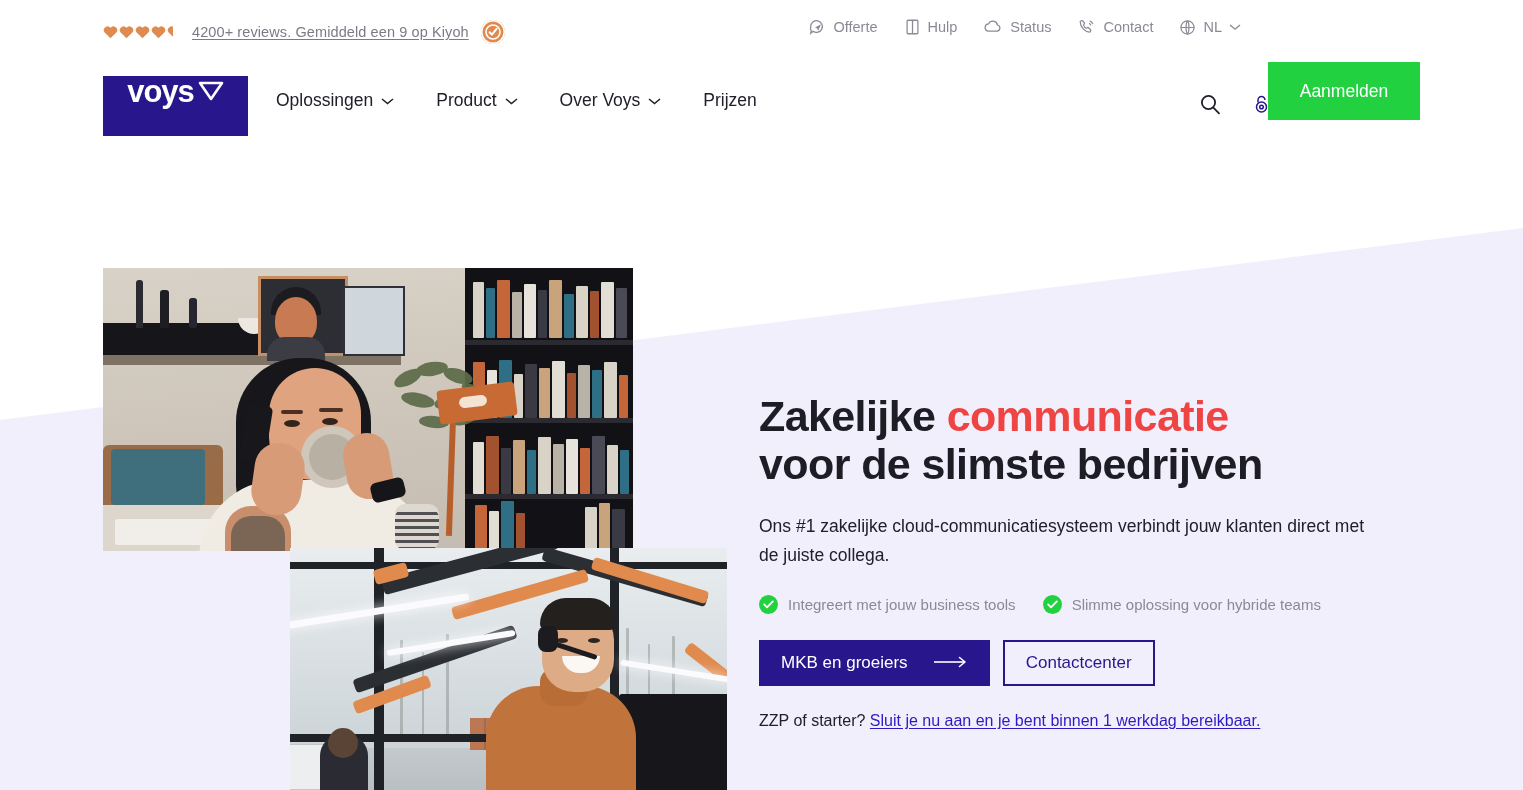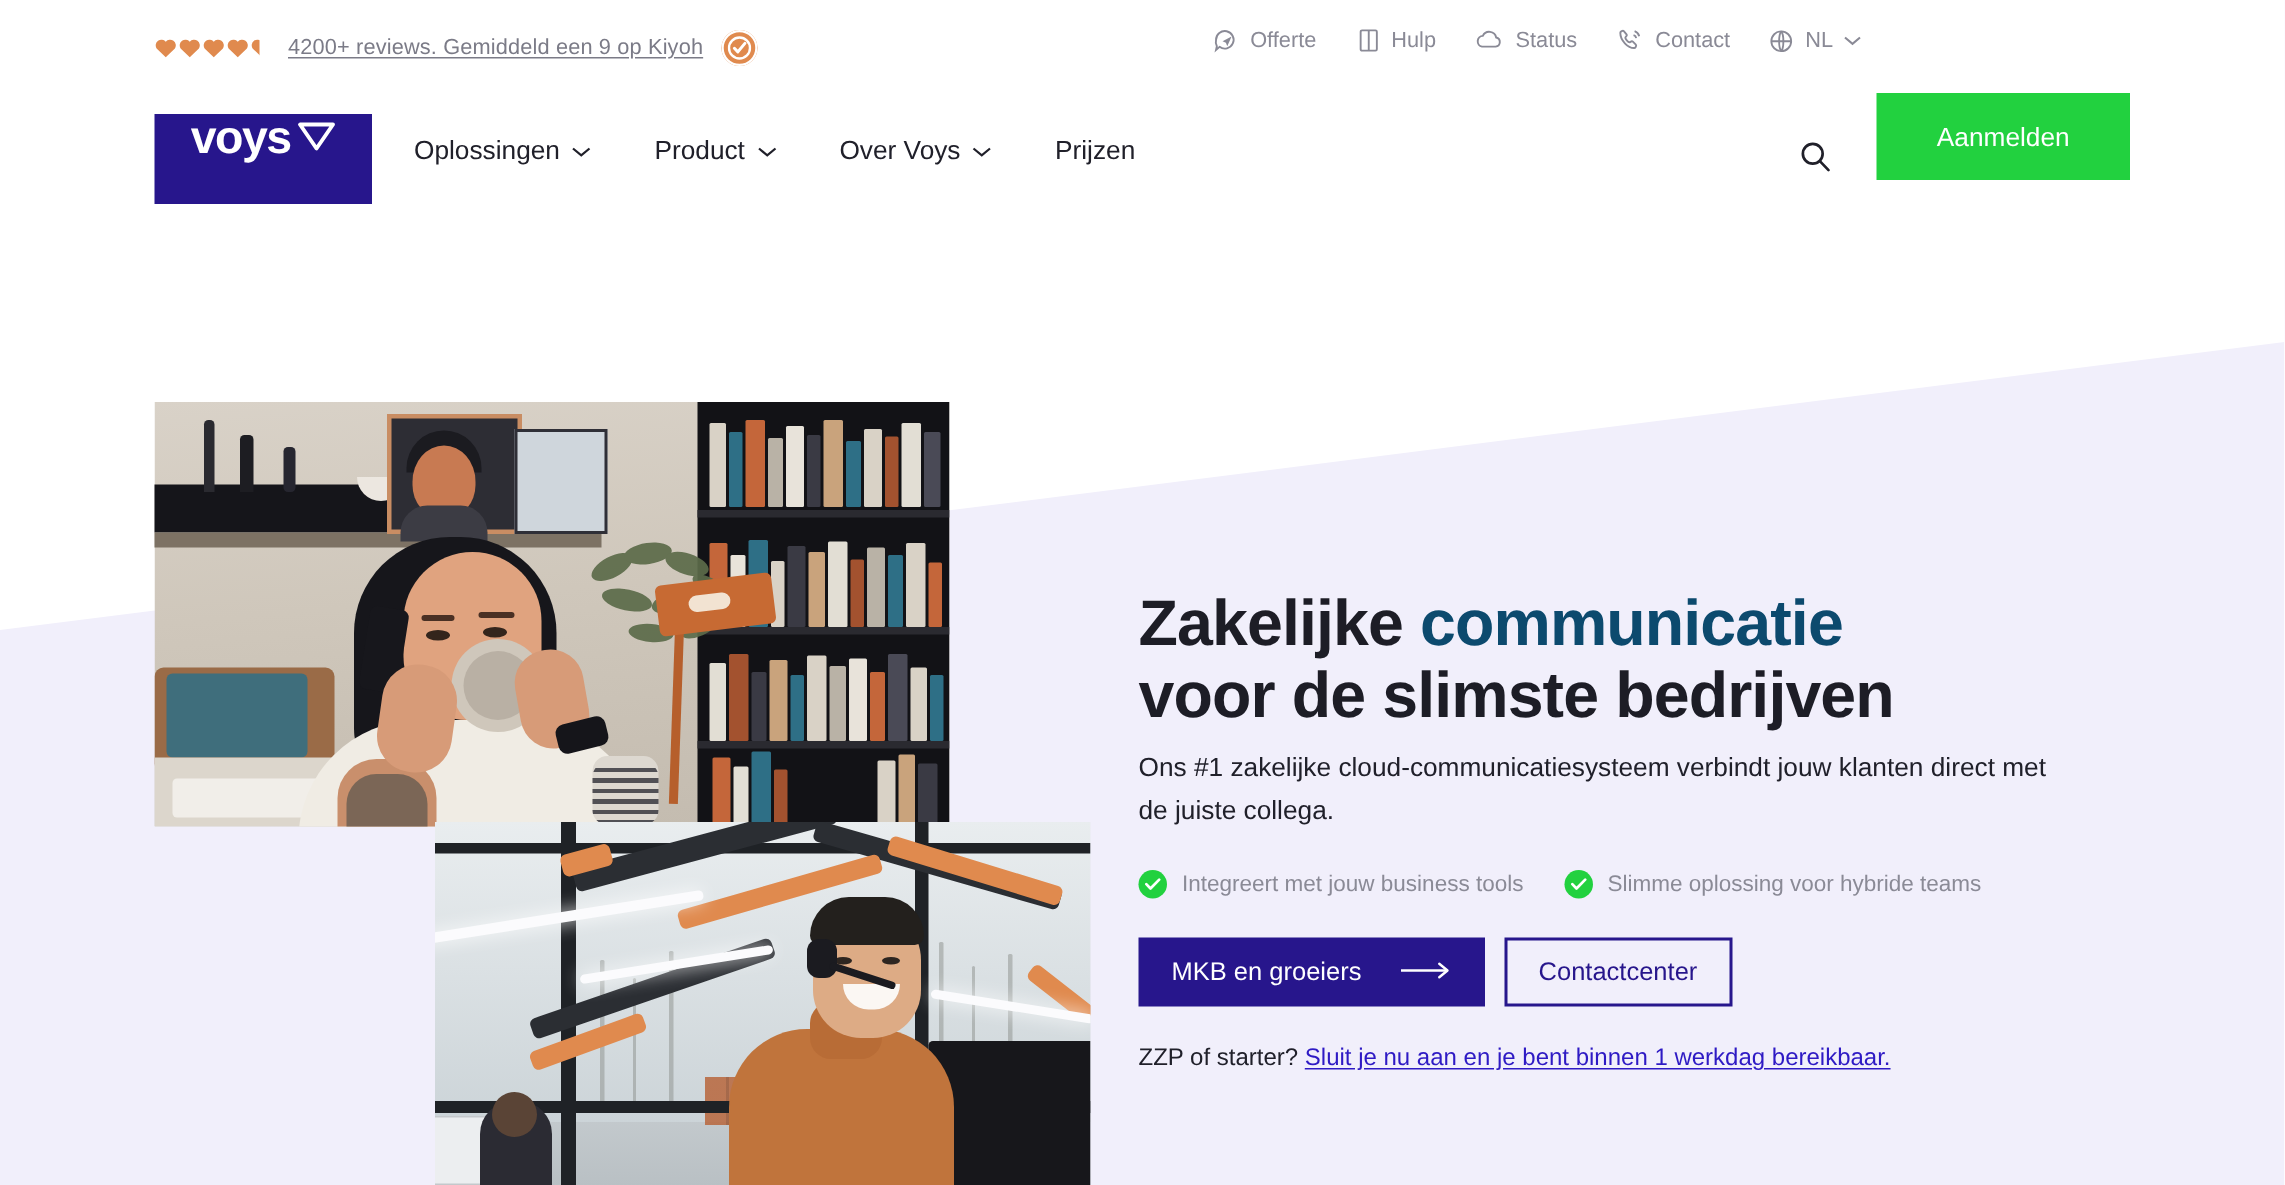--- a/index.html
+++ b/index.html
@@ -90,21 +90,21 @@
     width: 42px; height: 42px; display: flex; align-items: center; justify-content: center;
     cursor: pointer; margin-right: 22px;
   }
   .login-btn {
     display: flex; align-items: center; gap: 9px;
     font-size: 17.5px; color: #27168c; cursor: pointer; white-space: nowrap;
     margin-right: 38px;
   }
   .signup-btn {
     position: absolute; right: -36px; top: -23px;
-    width: 169px; height: 58px; background: #22d13f;
+    width: 152px; height: 58px; background: #22d13f;
     display: flex; align-items: center; justify-content: center;
     color: #fff; font-size: 17.5px; cursor: pointer; border: none;
     font-family: "Liberation Sans", sans-serif;
   }
 
   
   .hero-img { position: absolute; overflow: hidden; z-index: 2; }
   .img-one { left: 103px; top: 268px; width: 530px; height: 283px; }
   .img-two { left: 290px; top: 548px; width: 437px; height: 242px; }
 
@@ -175,23 +175,23 @@
   .p2-person2 { position:absolute; left:30px; bottom:0; width:48px; height:56px; background:#2b2b33; border-radius:22px 22px 0 0; }
   .p2-person2h { position:absolute; left:38px; bottom:32px; width:30px; height:30px; background:#5a4436; border-radius:50%; }
   .p2-printer { position:absolute; left:-8px; bottom:0; width:78px; height:46px; background:#eceef0; border:1px solid #c4c8cb; border-radius:3px;}
 
   
   .hero-copy { position: absolute; left: 759px; top: 392px; width: 640px; z-index: 3; }
   .hero-title {
     font-size: 43px; line-height: 48px; font-weight: 700; color: #1d1d26;
     letter-spacing: -.6px;
   }
-  .hero-title .accent { color: #0c4a6e; }
+  .hero-title .accent { color: #ef4444; }
   .hero-sub {
-    margin-top: 9px; font-size: 17.5px; line-height: 29px; color: #20202a;
+    margin-top: 24px; font-size: 17.5px; line-height: 29px; color: #20202a;
     max-width: 625px;
   }
   .feat-row { margin-top: 25px; display: flex; align-items: center; gap: 27px; }
   .feat { display: flex; align-items: center; gap: 10px; }
   .feat-check {
     width: 19px; height: 19px; border-radius: 50%; background: #22d13f; flex: none;
     display: flex; align-items: center; justify-content: center;
   }
   .feat-label { font-size: 15px; color: #8a8a96; white-space: nowrap; }
 

